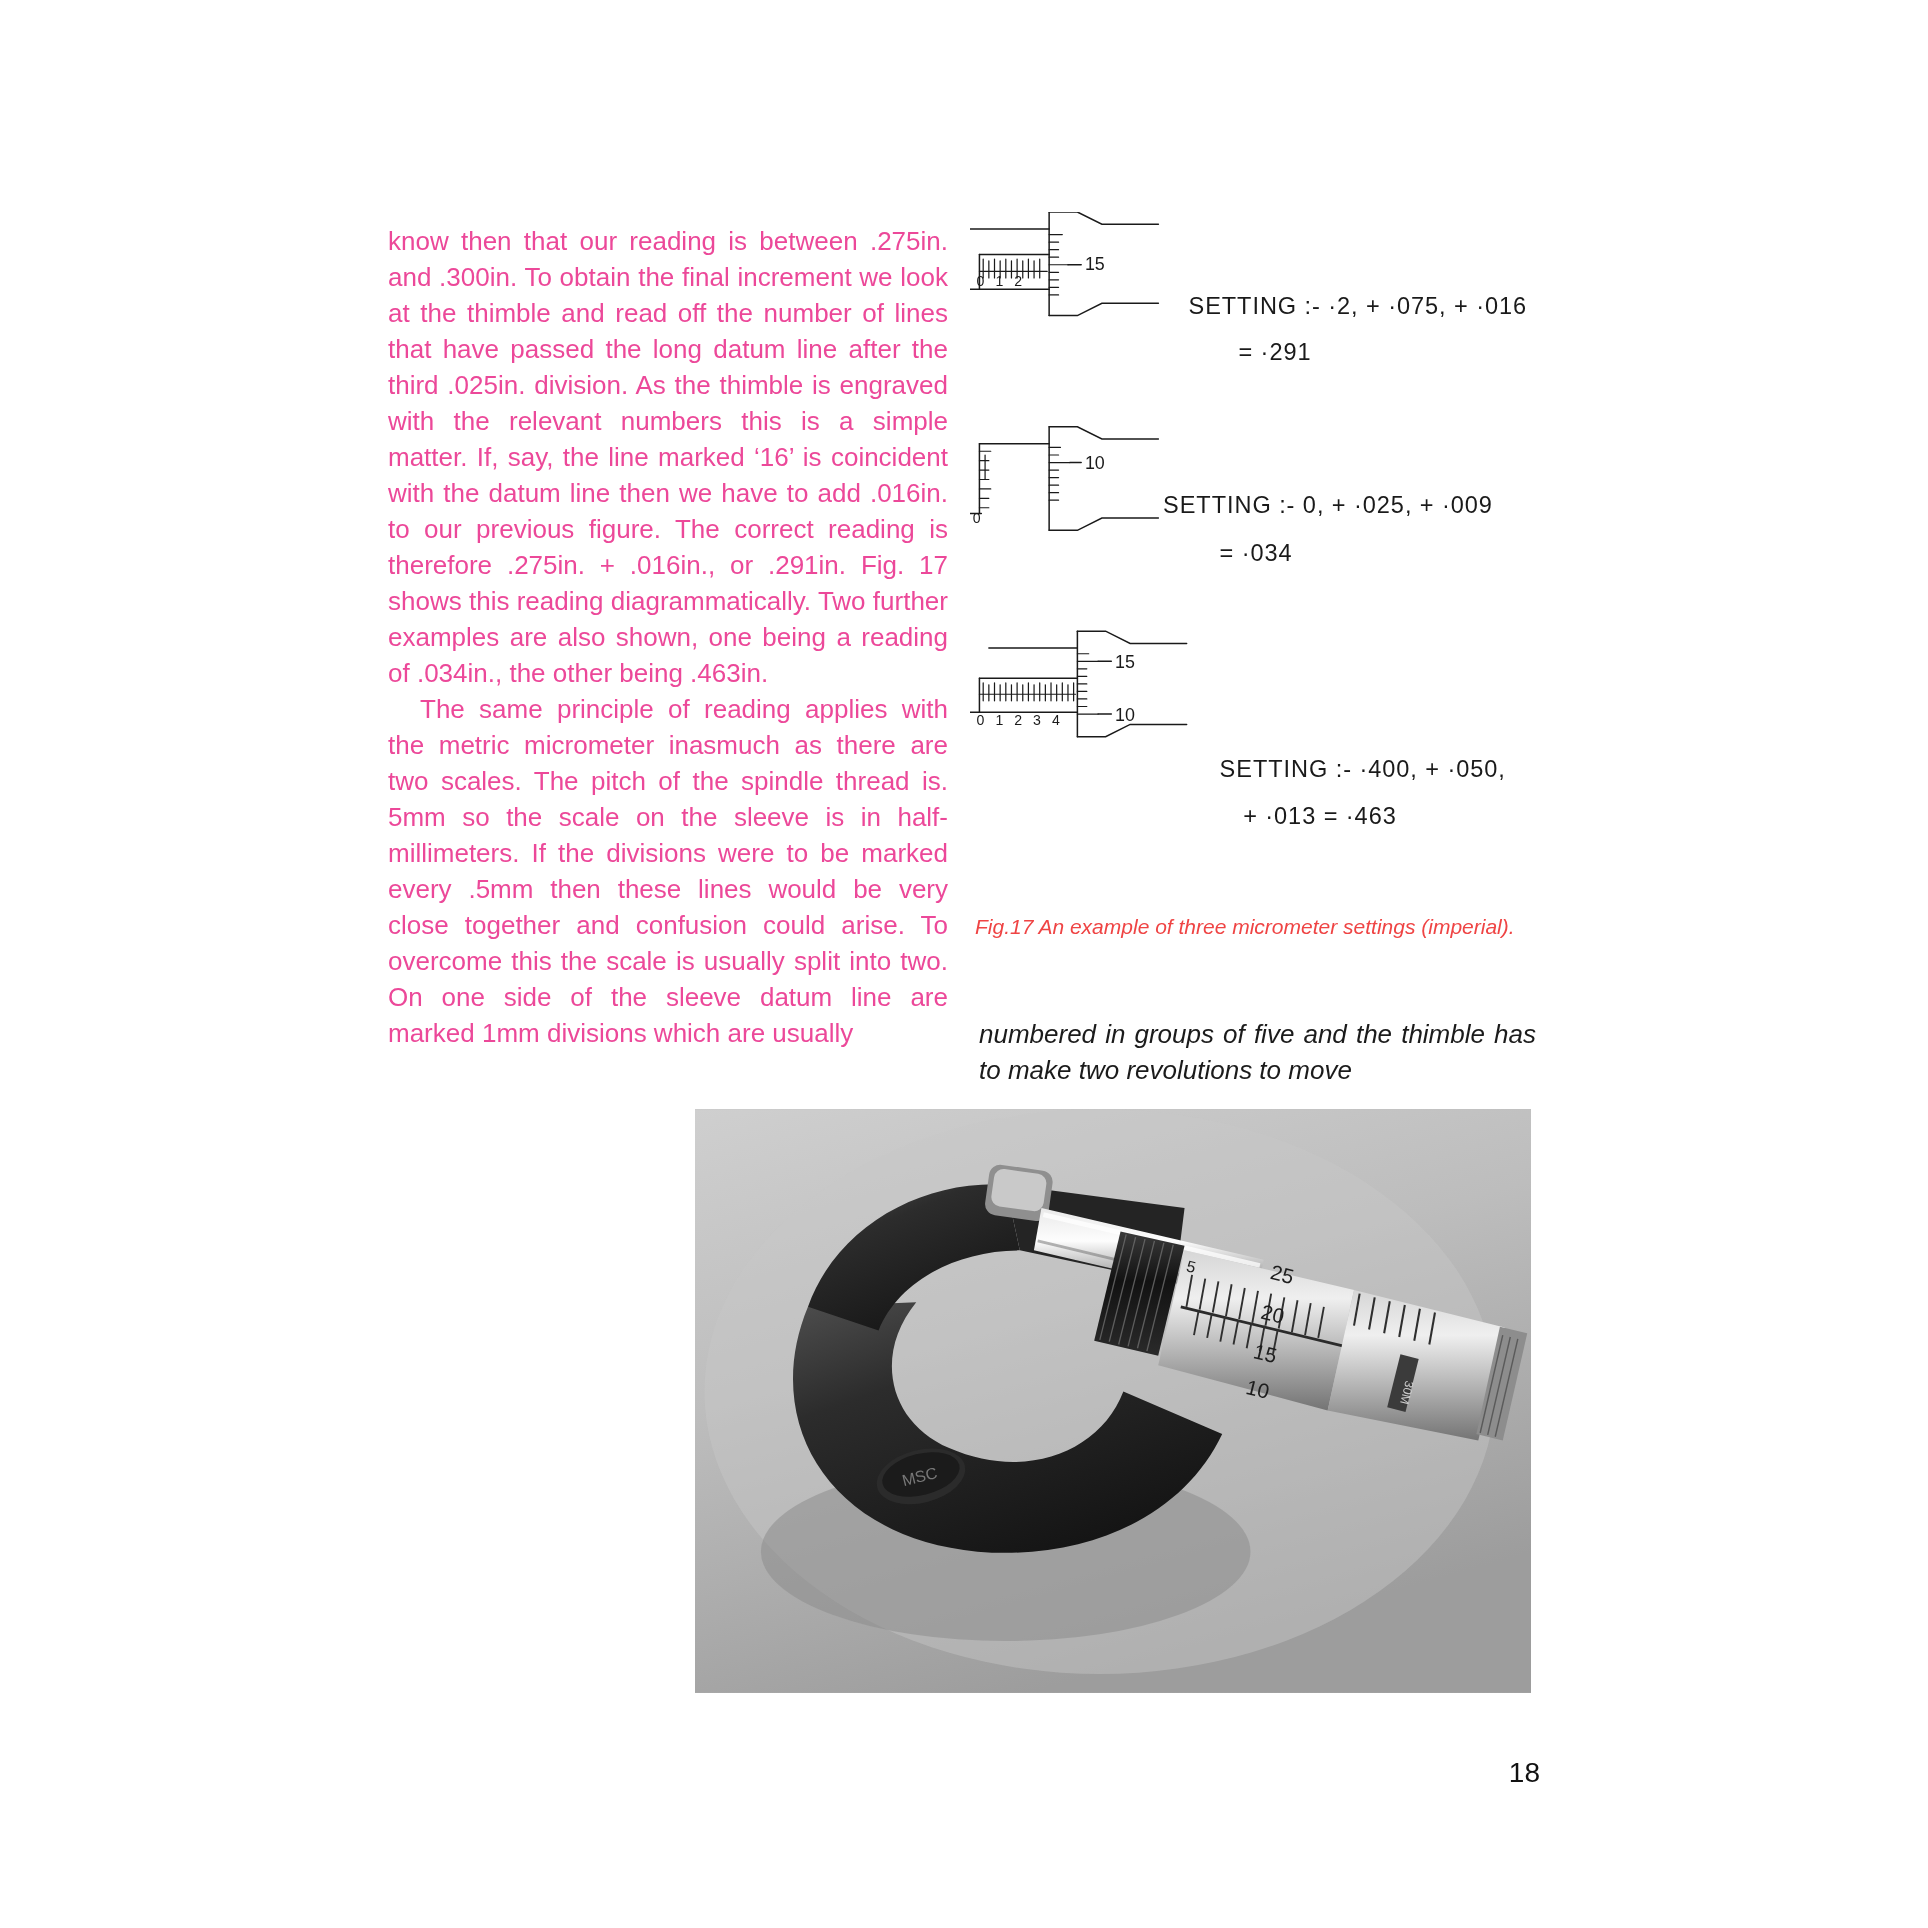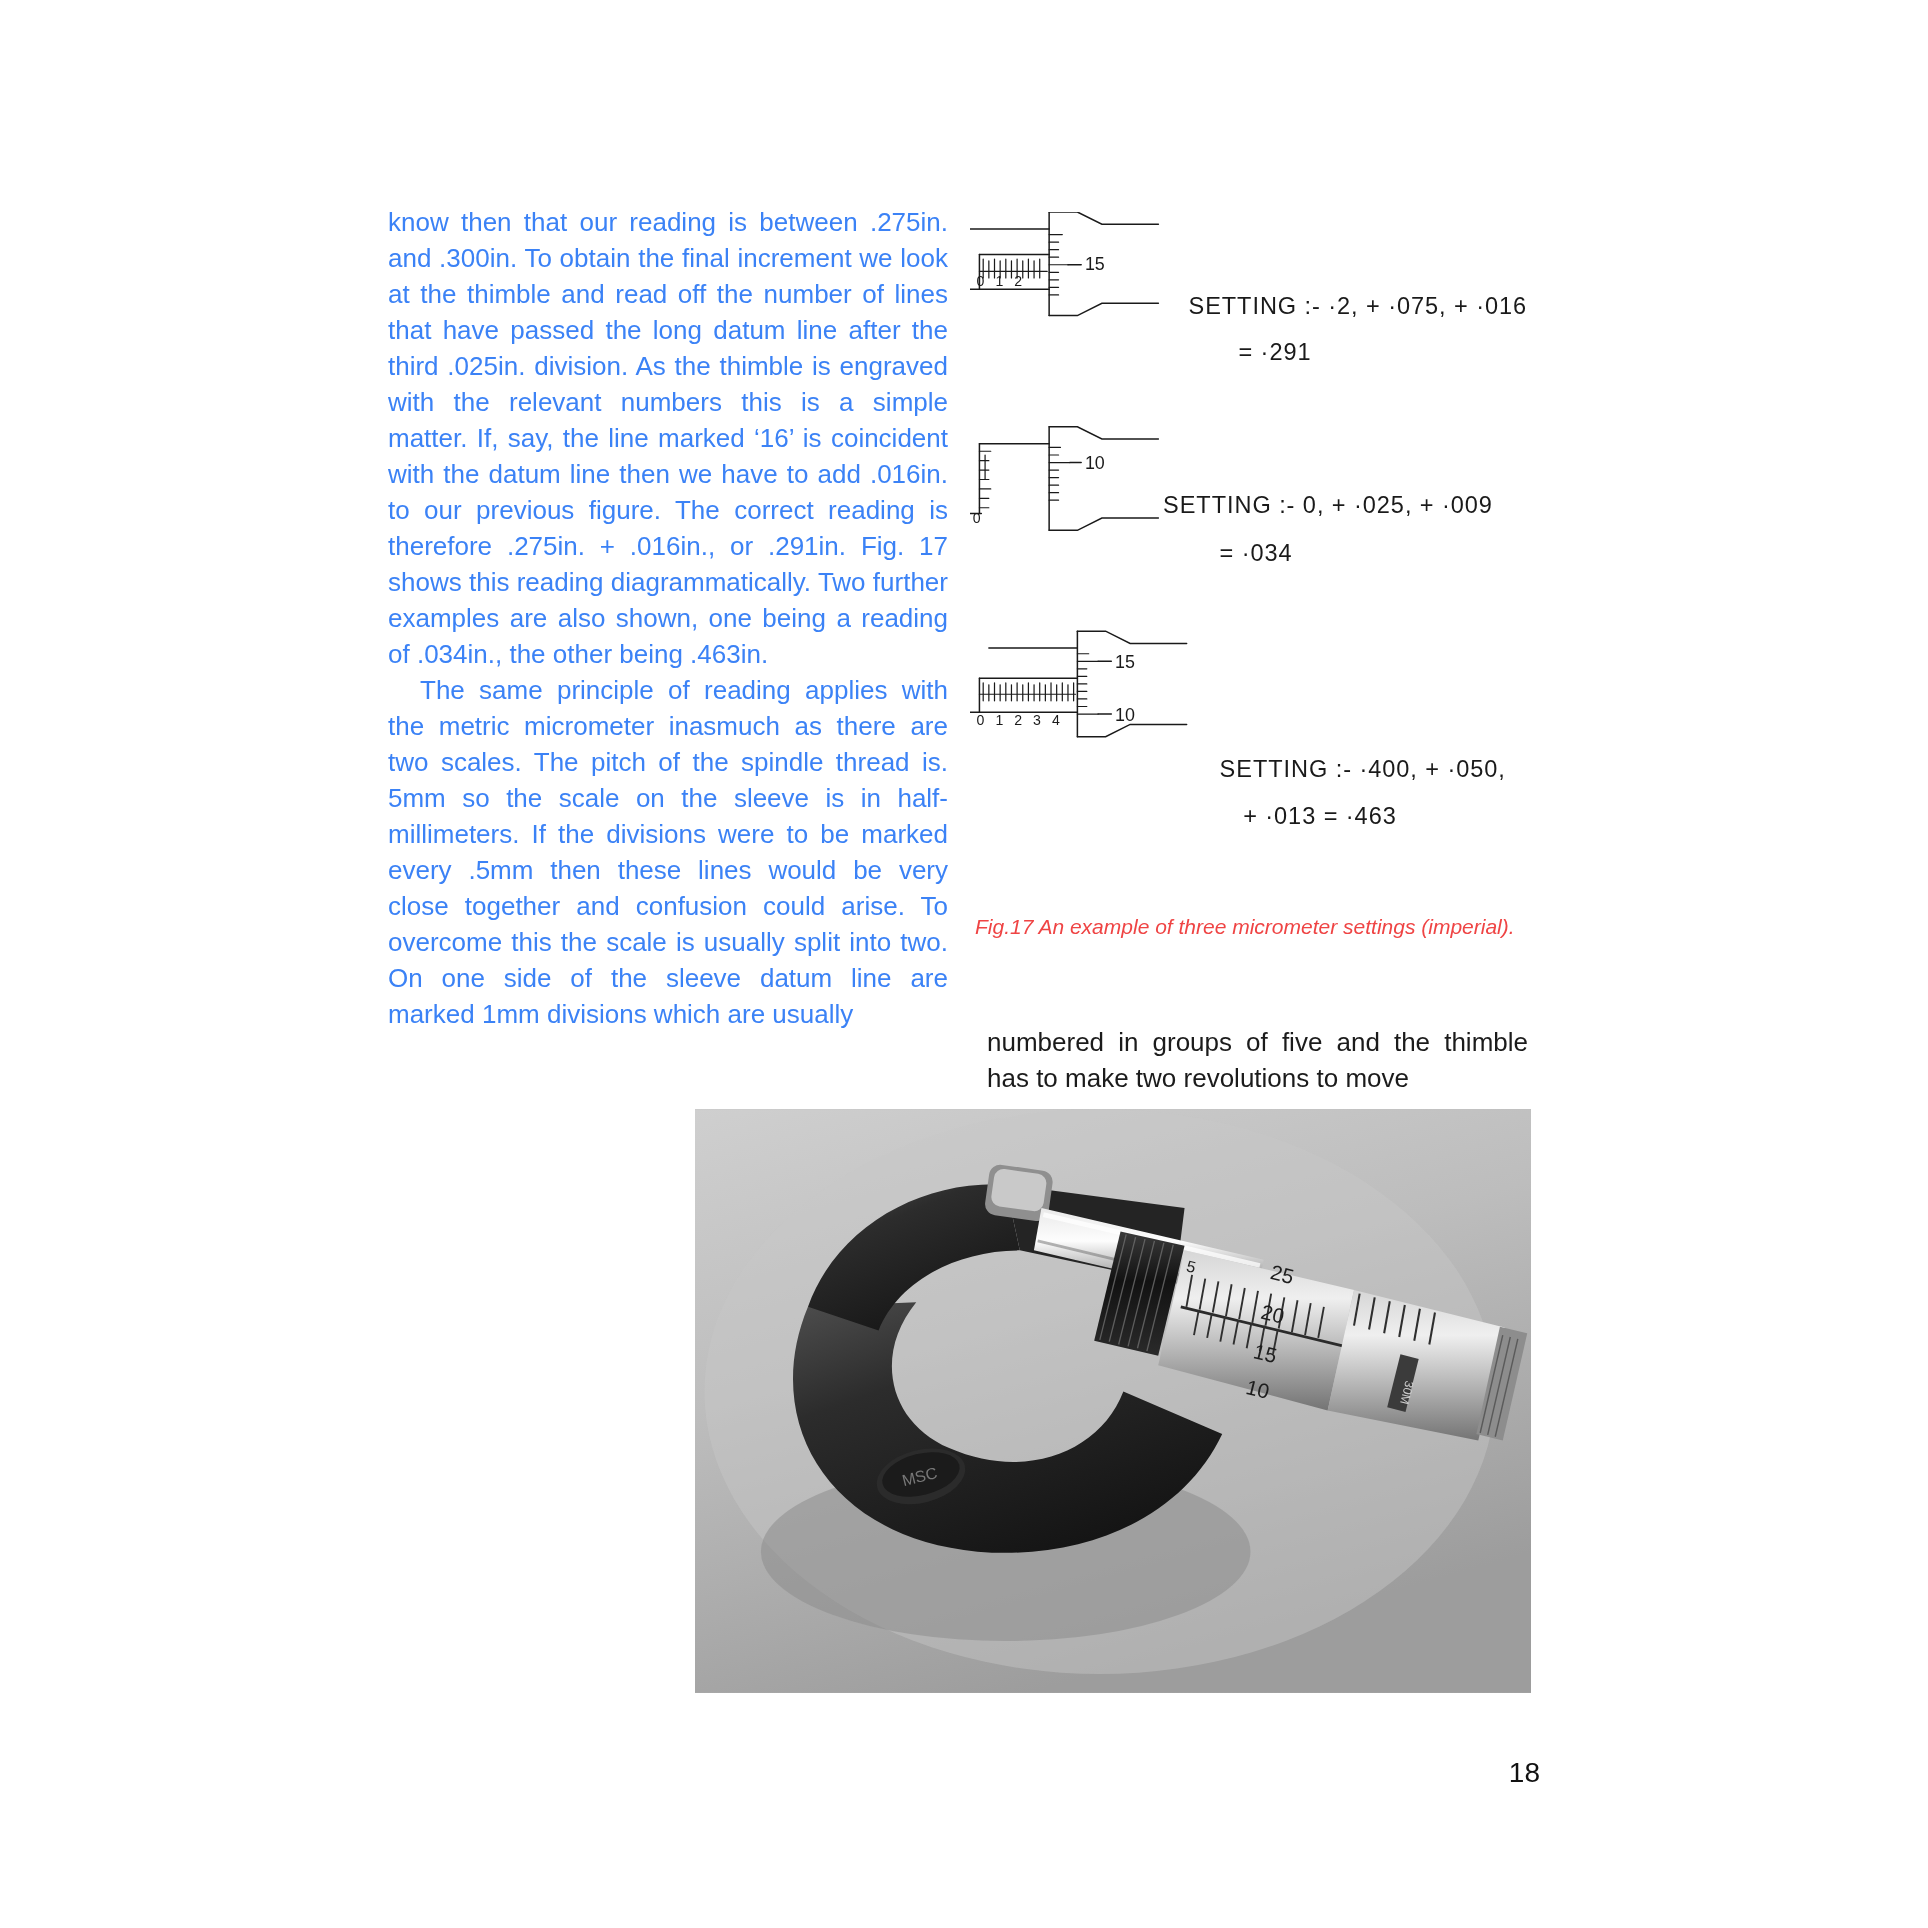--- a/index.html
+++ b/index.html
@@ -20,41 +20,41 @@
     left: 0; top: 0;
     width: 1928px;
     height: 1928px;
     background: #ffffff;
   }
 
   
   .col-left {
     position: absolute;
     left: 388px;
-    top: 204px;
+    top: 223px;
     width: 560px;
     font-size: 26px;
     line-height: 36px;
     text-align: justify;
-    color: #3b82f6;
+    color: #ec4899;
   }
   .col-left p { margin: 0; }
   .col-left p.indent { text-indent: 32px; }
 
   .col-right-bottom {
     position: absolute;
     left: 975px;
     top: 1012px;
     width: 565px;
     font-size: 26px;
     line-height: 36px;
     text-align: justify;
     color: #1b1b1b;
   }
-  .col-right-bottom p { margin: 12px; }
+  .col-right-bottom p { margin: 4px; font-style: italic; }
 
   
   .fig17 {
     position: absolute;
     left: 970px;
     top: 212px;
     width: 584px;
     height: 697px;
   }
   .fig17 svg { display: block; }

